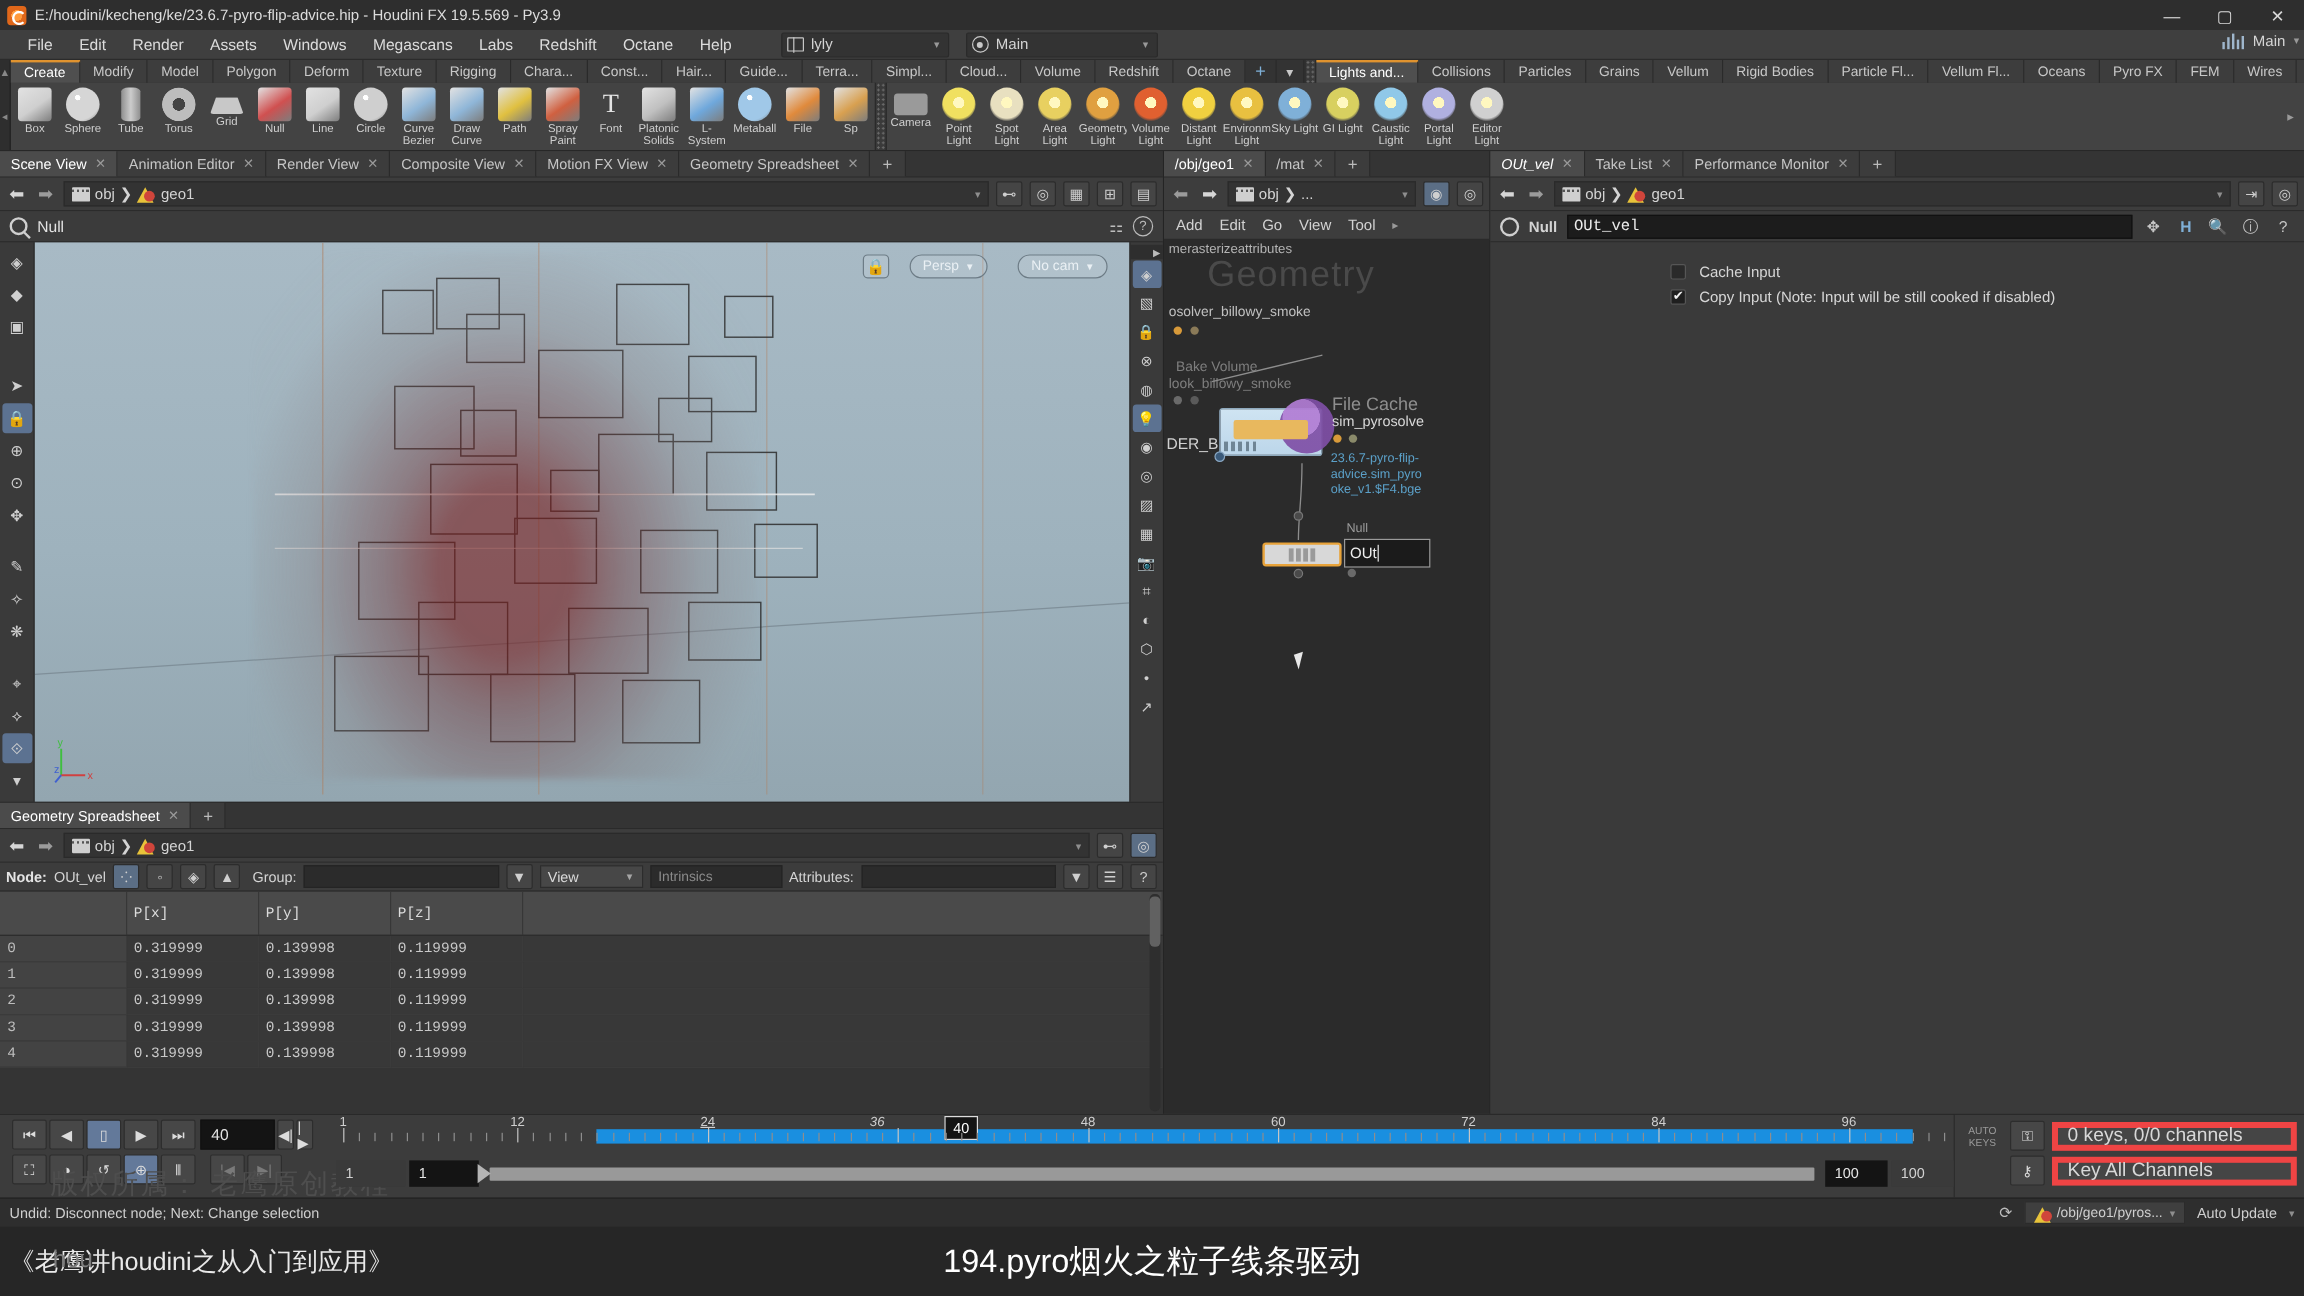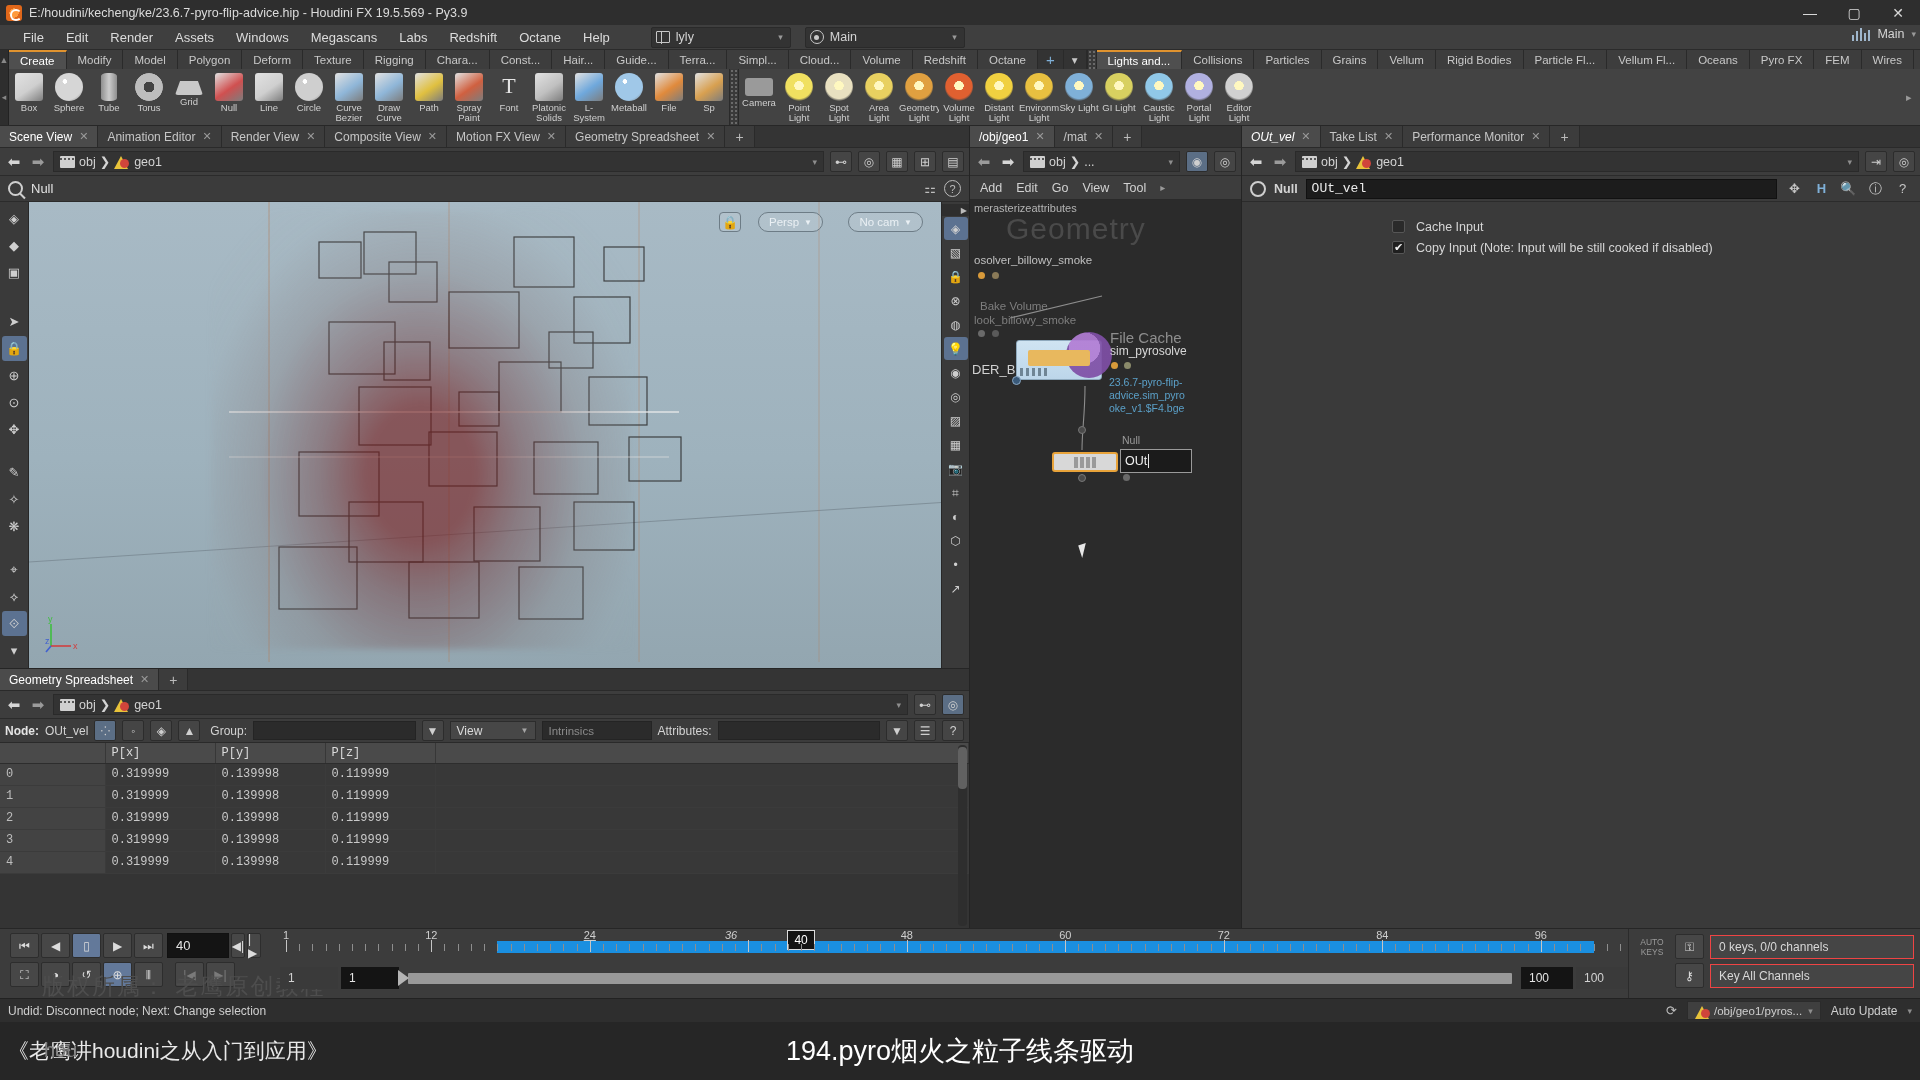--- a/index.html
+++ b/index.html
@@ -142,21 +142,21 @@
   
   .gsheet{height:260px;display:flex;flex-direction:column;background:#3a3a3a;border-top:1px solid #252525;}
   .gsfilter{height:24px;background:#3c3c3c;display:flex;align-items:center;gap:6px;padding:0 5px;
      border-bottom:1px solid #2a2a2a;font-size:12px;}
   .inputbox{height:19px;background:#2b2b2b;border:1px solid #242424;flex:1;}
   .selbox{height:19px;background:#474747;border:1px solid #2c2c2c;display:flex;align-items:center;
      padding:0 6px;font-size:12px;color:#dadada;min-width:86px;}
   .selbox .ar{margin-left:auto;font-size:8px;color:#a5a5a5;}
   .tblwrap{flex:1;overflow:hidden;background:#343434;position:relative;}
   table.gs{border-collapse:collapse;width:100%;font-family:"Liberation Mono",monospace;font-size:12px;}
-  table.gs th{background:#4a4a4a;color:#dcdcdc;font-weight:normal;text-align:left;height:20px;
+  table.gs th{background:#4a4a4a;color:#dcdcdc;font-weight:normal;text-align:left;height:36px;
      padding:0 6px;border-right:1px solid #373737;border-bottom:1px solid #2d2d2d;margin-top:42px;}
   table.gs td{height:22px;padding:0 6px;border-right:1px solid #3b3b3b;border-bottom:1px solid #3b3b3b;
      color:#c9c9c9;background:#383838;}
   table.gs td.idx{background:#434343;color:#bdbdbd;width:105px;}
   table.gs col.c1{width:105px}
   .vscroll{position:absolute;right:2px;top:2px;bottom:2px;width:9px;background:#2e2e2e;border-radius:4px;}
   .vscroll i{position:absolute;left:0;right:0;top:2px;height:42px;background:#616161;border-radius:4px;display:block;}
 
   
   .netmenu{height:24px;background:#3d3d3d;display:flex;align-items:center;gap:14px;
@@ -219,22 +219,22 @@
   .playrange{position:absolute;top:10px;height:12px;background:#1a8fe0;}
   .playhead{position:absolute;top:-1px;width:28px;height:20px;background:#141414;border:1px solid #dcdcdc;
      color:#fff;font-size:12px;display:flex;align-items:center;justify-content:center;}
   .rowB{display:flex;align-items:center;gap:3px;margin-top:10px;}
   .minifield{width:58px;height:22px;background:#3a3a3a;color:#d2d2d2;font-size:12px;
      display:flex;align-items:center;padding-left:8px;}
   .minifield.dark{background:#141414;color:#e6e6e6;}
   .rangebar{flex:1;height:11px;background:#999;border-radius:1px;margin:0 6px;position:relative;}
   .tlright{width:292px;border-left:1px solid #2b2b2b;padding:5px 6px;display:flex;flex-direction:column;gap:4px;}
   .keyrow{display:flex;align-items:center;gap:6px;}
-  .keybox{flex:1;height:24px;background:#454545;border:1px solid #ef4444;display:flex;align-items:center;
-     padding:0 8px;font-size:12px;color:#d8d8d8;}
+  .keybox{flex:1;height:24px;background:#454545;border:5px solid #ef4444;display:flex;align-items:center;
+     padding:0 8px;font-size:16px;color:#d8d8d8;}
   .autobox{width:34px;text-align:center;font-size:8.5px;color:#9a9a9a;line-height:10px;}
 
   
   .statusbar{height:24px;background:#2e2e2e;display:flex;align-items:center;padding:0 8px;
      font-size:12px;color:#cfcfcf;border-top:1px solid #222;}
   .statusbar .rt{margin-left:auto;display:flex;align-items:center;gap:10px;}
   .pathchip{height:19px;background:#3f3f3f;border:1px solid #2b2b2b;display:flex;align-items:center;
      padding:0 7px;gap:6px;font-size:11.5px;}
 
   

